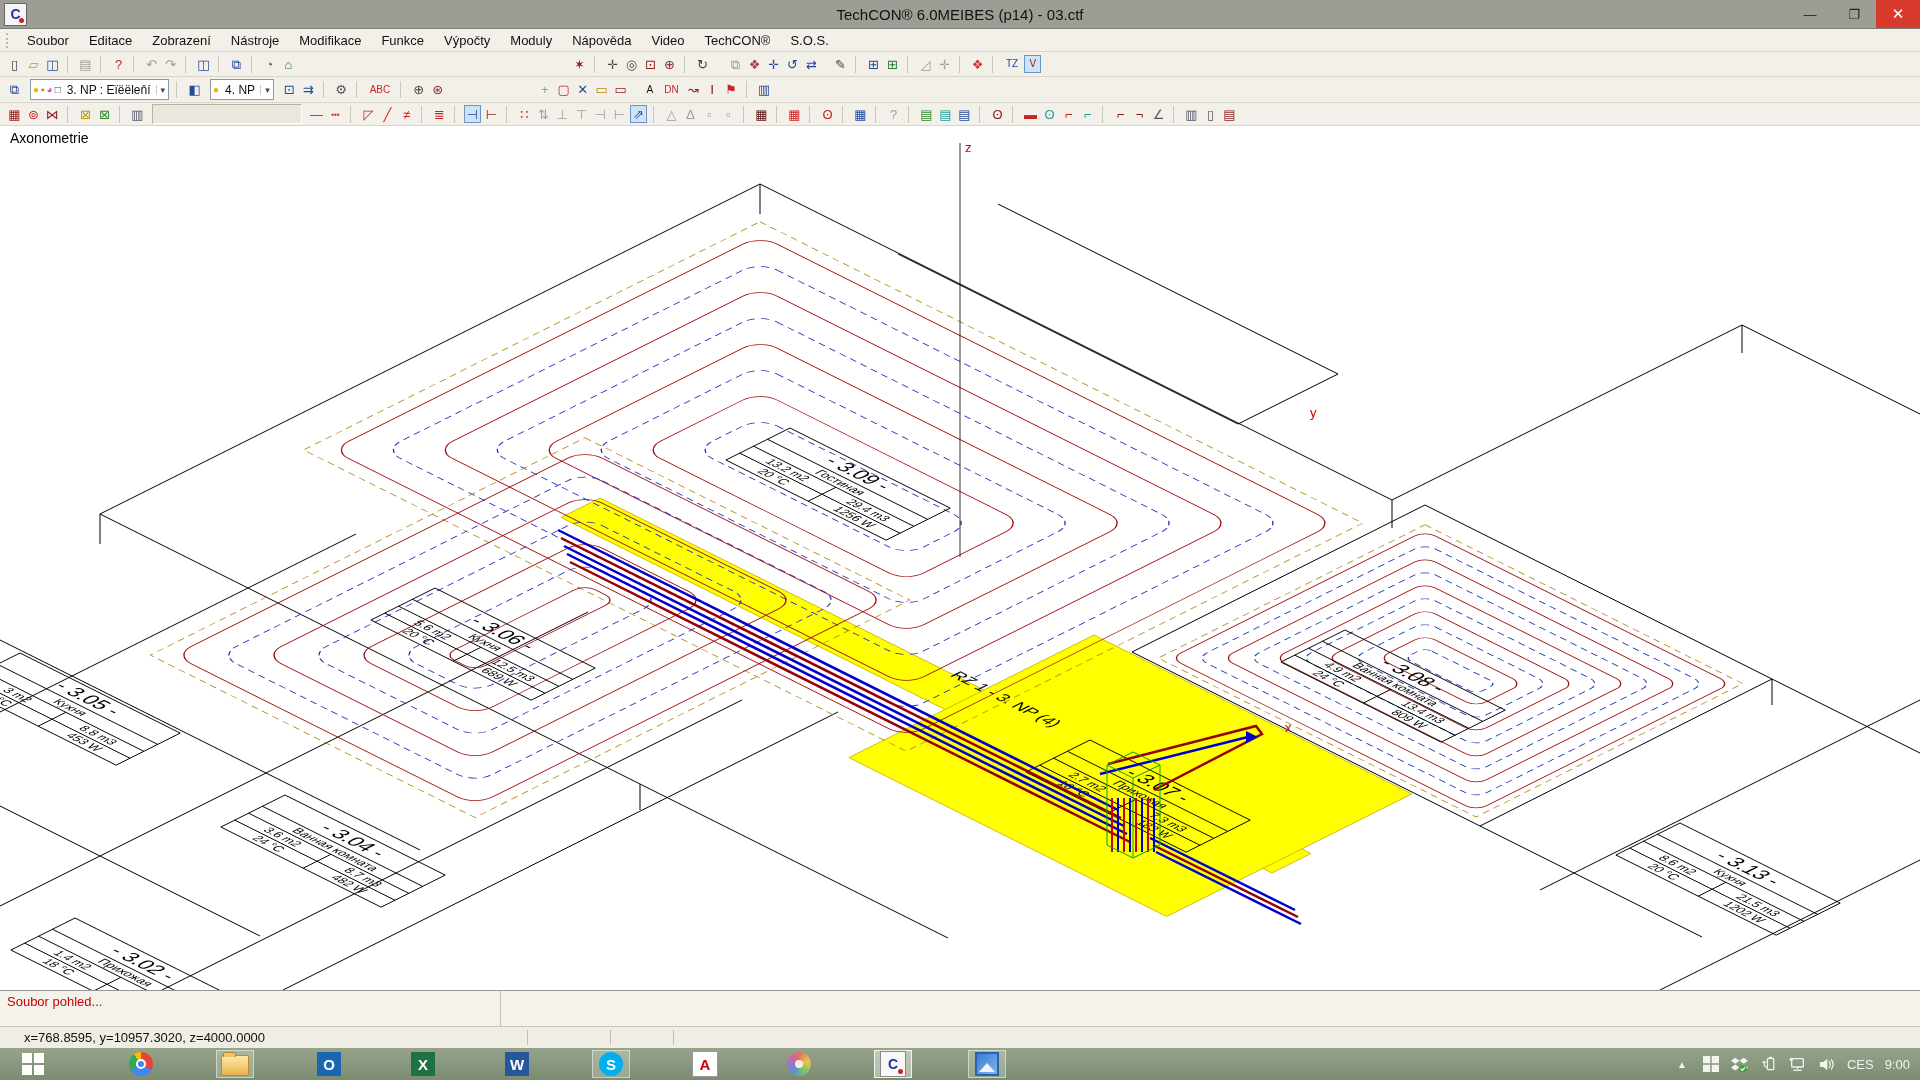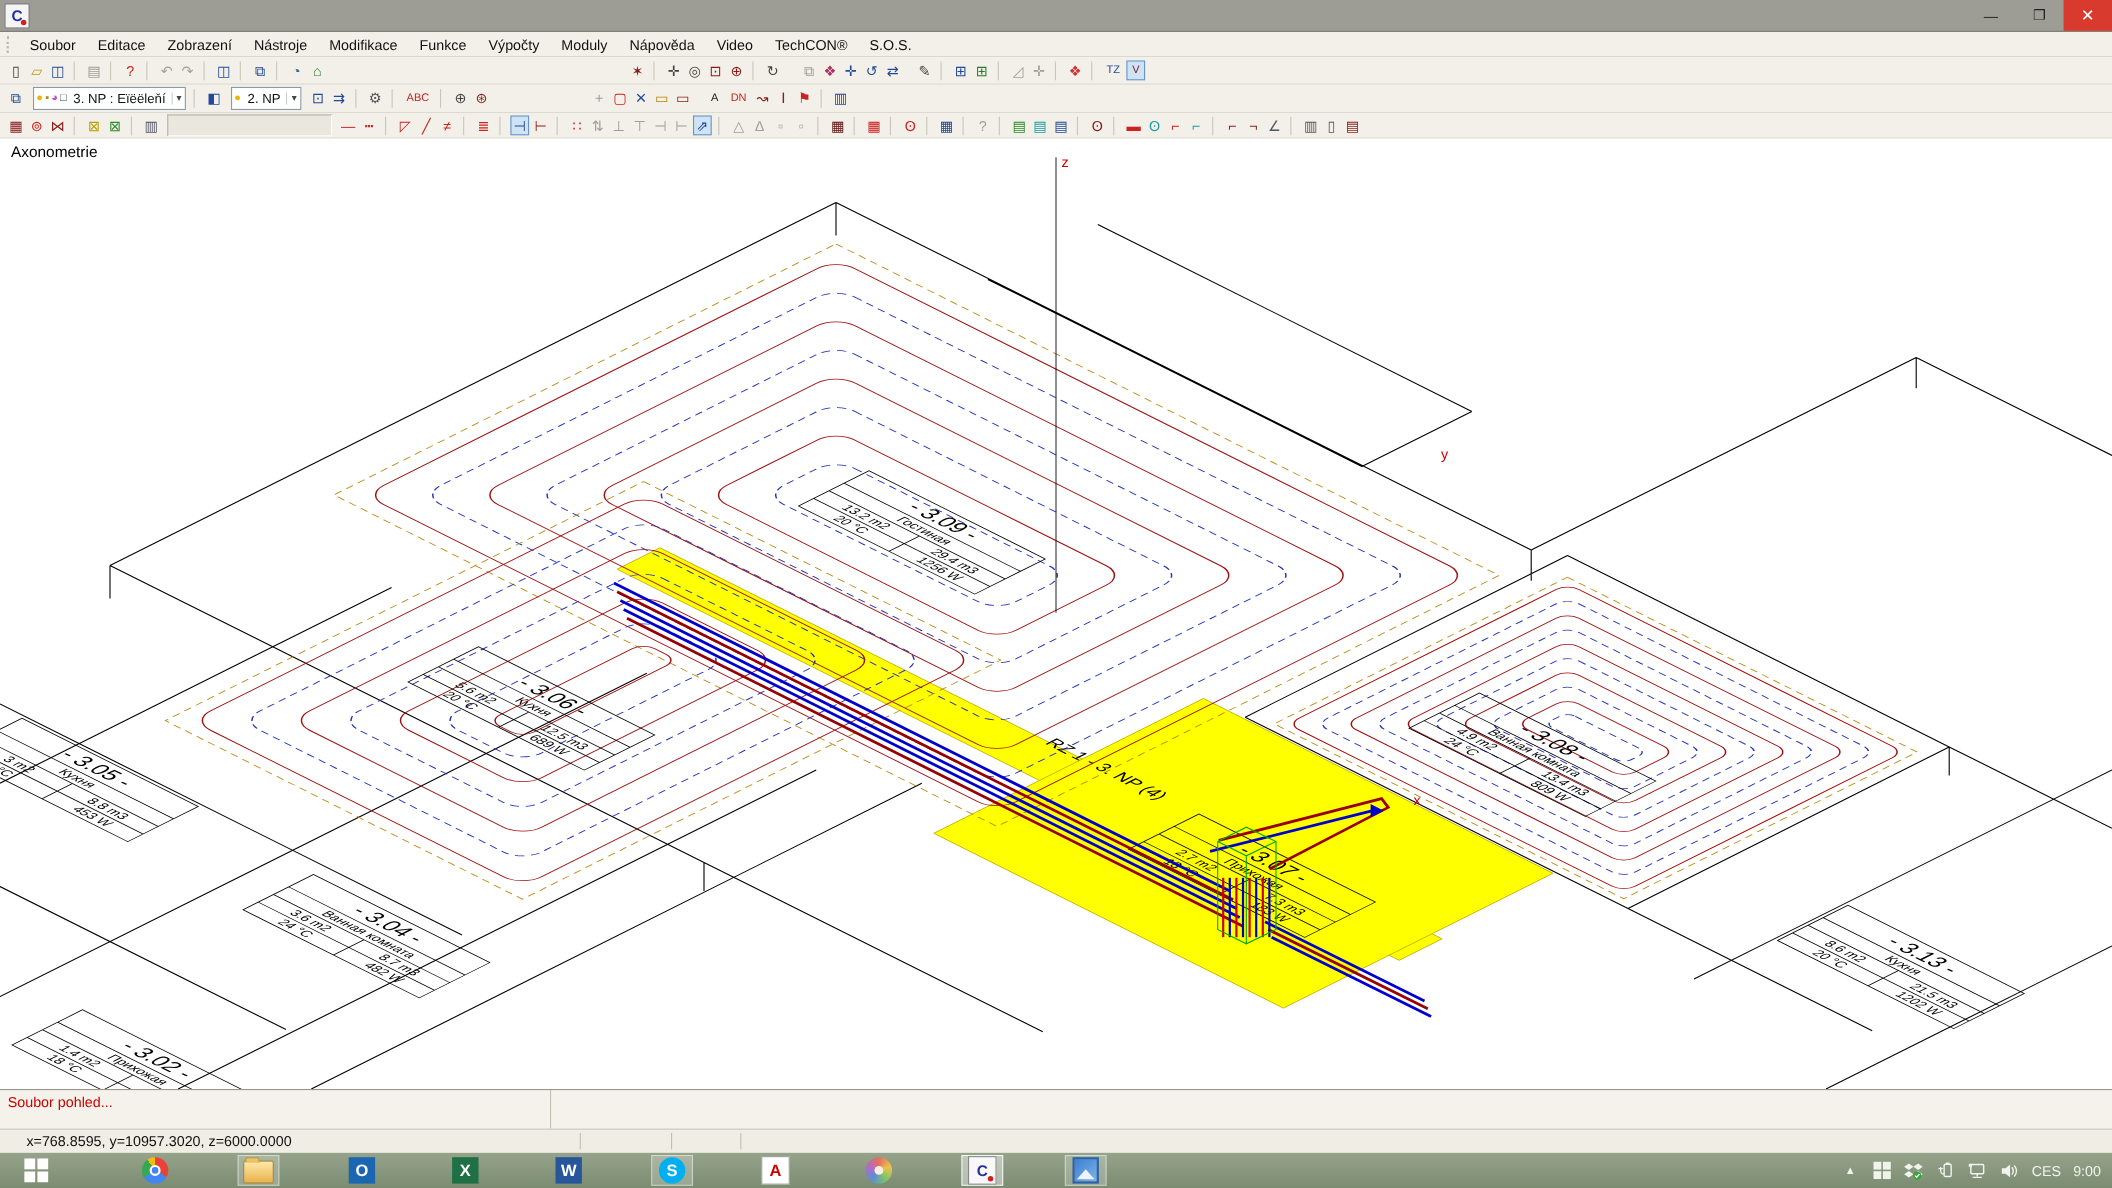--- a/index.html
+++ b/index.html
@@ -60,20 +60,21 @@
   svg text{font-family:"Liberation Sans","DejaVu Sans",sans-serif;}
 </style>
 </head>
 <body>
 
 <div class="titlebar">
   <div class="app-icon">
       <span>C</span>
       <i></i>
     </div>
+  <div class="title">TechCON®  6.0MEIBES  (p14) - 03.ctf</div>
   <div class="winbtns">
     <div class="wbtn">—</div>
     <div class="wbtn">❐</div>
     <div class="wbtn close">✕</div>
   </div>
 </div>
 
 <div class="menubar">
   <span class="grip"></span>
   <span id="menu-items"><span class="menu-item">Soubor</span><span class="menu-item">Editace</span><span class="menu-item">Zobrazení</span><span class="menu-item">Nástroje</span><span class="menu-item">Modifikace</span><span class="menu-item">Funkce</span><span class="menu-item">Výpočty</span><span class="menu-item">Moduly</span><span class="menu-item">Nápověda</span><span class="menu-item">Video</span><span class="menu-item">TechCON®</span><span class="menu-item">S.O.S.</span></span>
@@ -135,21 +136,21 @@
       <span class="ddi" style="color: rgb(192, 80, 192);">◕</span>
       <span class="ddi" style="color: rgb(68, 68, 68);">□</span>
       <span class="ddv">3. NP : Eïëëleňí</span>
       <span class="dda">▾</span>
     </span>
     <span class="sep"></span>
     <span class="tbi" style="color: rgb(35, 74, 154);">◧</span>
     <span class="gap" style="width: 4px;"></span>
     <span class="dd">
       <span class="ddi" style="color: rgb(232, 184, 0);">●</span>
-      <span class="ddv">2. NP</span>
+      <span class="ddv">4. NP</span>
       <span class="dda">▾</span>
     </span>
     <span class="gap" style="width: 4px;"></span>
     <span class="tbi" style="color: rgb(35, 74, 154);">⊡</span>
     <span class="tbi" style="color: rgb(35, 74, 154);">⇉</span>
     <span class="sep"></span>
     <span class="tbi" style="color: rgb(85, 85, 85);">⚙</span>
     <span class="sep"></span>
     <span class="tbi txt" style="color: rgb(204, 34, 34);">ABC</span>
     <span class="sep"></span>
@@ -412,21 +413,21 @@
 
   <text x="10" y="143" font-size="14" fill="#000">Axonometrie</text>
 </svg>
 </div>
 
 <div class="cmdbar">
   <span>Soubor pohled...</span>
   <span class="cmd-div" style="left:500px"></span>
 </div>
 <div class="coordbar">
-  <span>x=768.8595, y=10957.3020, z=6000.0000</span>
+  <span>x=768.8595, y=10957.3020, z=4000.0000</span>
   <span class="cellsep" style="left:527px"></span>
   <span class="cellsep" style="left:610px"></span>
   <span class="cellsep" style="left:673px"></span>
 </div>
 
 <div class="taskbar">
   <div class="tk-start">
     <svg width="22" height="22" viewBox="0 0 22 22">
       <rect x="0" y="0" width="10" height="10" fill="#fff"></rect>
         <rect x="12" y="0" width="10" height="10" fill="#fff"></rect>

